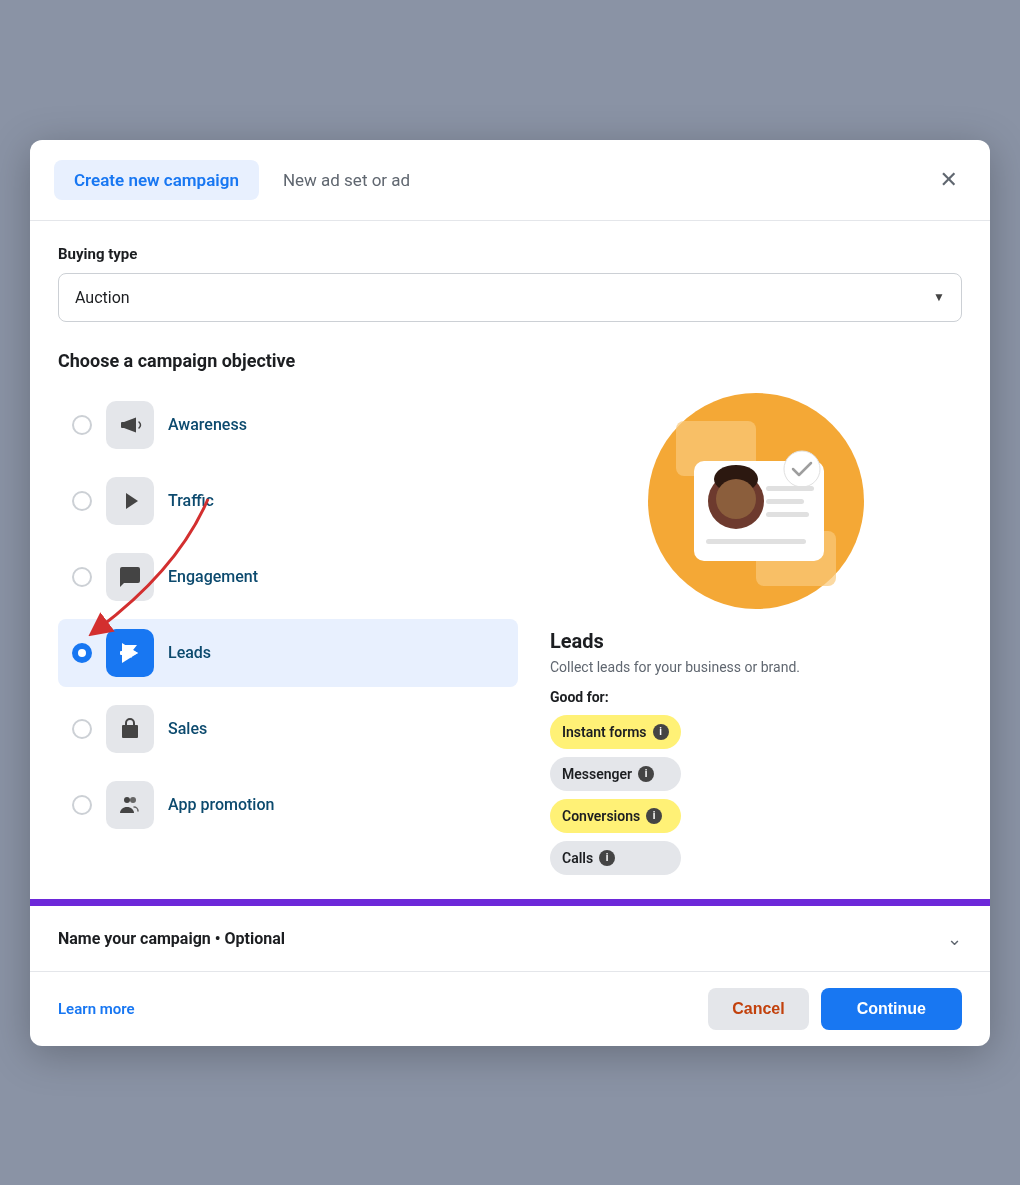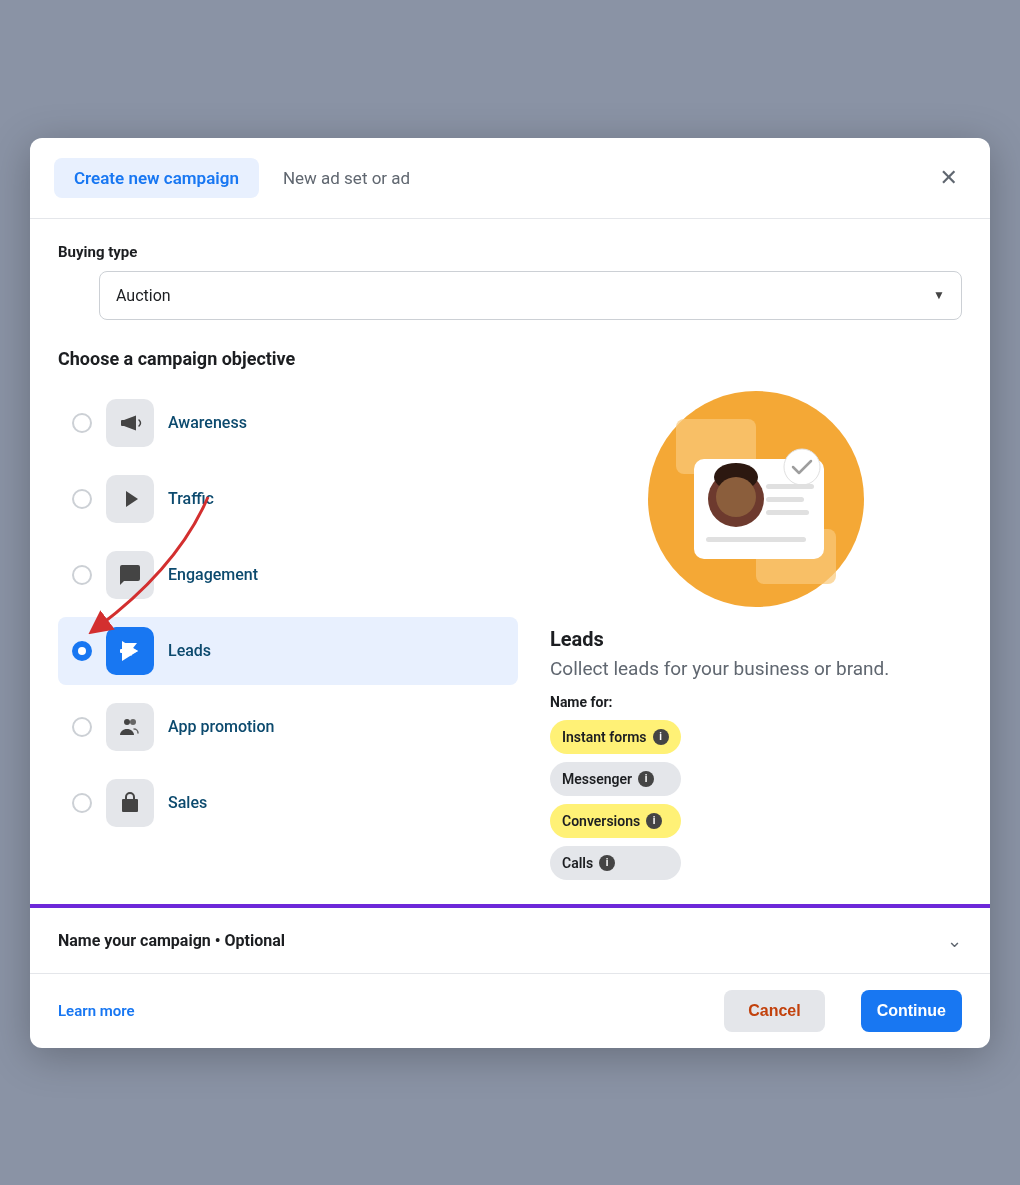--- a/index.html
+++ b/index.html
@@ -81,21 +81,20 @@
       align-items: center;
       justify-content: space-between;
       border: 1.5px solid #ccd0d5;
       border-radius: 8px;
       padding: 14px 16px;
       font-size: 16px;
       color: #1c1e21;
       cursor: pointer;
       background: #fff;
       margin-bottom: 28px;
-      margin-left: 41px;
     }
     .dropdown-arrow {
       font-size: 12px;
       color: #444;
     }
     
     .objective-section-label {
       font-size: 18px;
       font-weight: 700;
       color: #1c1e21;
@@ -178,21 +177,21 @@
       position: relative;
     }
     
     .detail-title {
       font-size: 20px;
       font-weight: 700;
       color: #1c1e21;
       margin-bottom: 6px;
     }
     .detail-desc {
-      font-size: 19px;
+      font-size: 14px;
       color: #606770;
       margin-bottom: 14px;
     }
     .good-for-label {
       font-size: 14px;
       font-weight: 700;
       color: #1c1e21;
       margin-bottom: 10px;
     }
     .tags-list {
@@ -230,21 +229,21 @@
       justify-content: center;
       font-weight: 700;
       flex-shrink: 0;
     }
     
     .name-section {
       display: flex;
       align-items: center;
       justify-content: space-between;
       padding: 22px 28px;
-      border-top: 4px solid #6d28d9;
+      border-top: 7px solid #6d28d9;
       cursor: pointer;
       text-align: right;
     }
     .name-section-label {
       font-size: 16px;
       font-weight: 700;
       color: #1c1e21;
     }
     .chevron-icon {
       font-size: 18px;
@@ -277,26 +276,25 @@
       padding: 12px 24px;
       font-size: 16px;
       font-weight: 600;
       color: #c2410c;
       cursor: pointer;
     }
     .btn-continue {
       background: #1877f2;
       border: none;
       border-radius: 8px;
-      padding: 12px 16px;
+      padding: 12px 36px;
       font-size: 16px;
       font-weight: 700;
       color: #fff;
       cursor: pointer;
-      margin-left: 24px;
     }
   </style>
 </head>
 <body>
 
 <div class="modal-overlay">
   <div class="modal">
 
     <div class="modal-header">
       <div class="tab-active">Create new campaign</div>
@@ -369,38 +367,38 @@
                 </marker>
               </defs>
               <path d="M 170,60 Q 140,130 60,190" stroke="#d32f2f" stroke-width="3" fill="none" marker-end="url(#arrowhead)"></path>
             </svg>
           </div>
 
           <div class="objective-item">
             <div class="radio-circle"></div>
             <div class="obj-icon">
               <svg width="24" height="24" viewBox="0 0 24 24" fill="none">
+                <rect x="4" y="8" width="16" height="13" rx="1" fill="#444"></rect>
+                <path d="M8 8V6a4 4 0 0 1 8 0v2" stroke="#444" stroke-width="2" fill="none"></path>
+              </svg>
+            </div>
+            <span class="obj-label">Sales</span>
+          </div>
+
+          <div class="objective-item">
+            <div class="radio-circle"></div>
+            <div class="obj-icon">
+              <svg width="24" height="24" viewBox="0 0 24 24" fill="none">
                 <circle cx="9" cy="7" r="3" fill="#444"></circle>
                 <circle cx="15" cy="7" r="3" fill="#666"></circle>
                 <path d="M2 20c0-3.31 3.13-6 7-6s7 2.69 7 6" fill="#444"></path>
                 <path d="M16 14c2.21 0 4 1.79 4 4" stroke="#666" stroke-width="1.5" stroke-linecap="round"></path>
               </svg>
             </div>
             <span class="obj-label">App promotion</span>
-          </div>
-
-          <div class="objective-item">
-            <div class="radio-circle"></div>
-            <div class="obj-icon">
-              <svg width="24" height="24" viewBox="0 0 24 24" fill="none">
-                <rect x="4" y="8" width="16" height="13" rx="1" fill="#444"></rect>
-                <path d="M8 8V6a4 4 0 0 1 8 0v2" stroke="#444" stroke-width="2" fill="none"></path>
-              </svg>
-            </div>
-            <span class="obj-label">Sales</span>
           </div>
 
         </div>
 
         <div class="detail-panel">
 
           <div class="illustration">
             <svg width="220" height="220" viewBox="0 0 220 220" xmlns="http://www.w3.org/2000/svg">
 
               <circle cx="110" cy="110" r="108" fill="#f4a836"></circle>
@@ -421,21 +419,21 @@
 
               <rect x="120" y="95" width="48" height="5" rx="2.5" fill="#e0e0e0"></rect>
               <rect x="120" y="108" width="38" height="5" rx="2.5" fill="#e0e0e0"></rect>
               <rect x="120" y="121" width="43" height="5" rx="2.5" fill="#e0e0e0"></rect>
               <rect x="60" y="148" width="100" height="5" rx="2.5" fill="#e0e0e0"></rect>
             </svg>
           </div>
 
           <div class="detail-title">Leads</div>
           <div class="detail-desc">Collect leads for your business or brand.</div>
-          <div class="good-for-label">Name for:</div>
+          <div class="good-for-label">Good for:</div>
 
           <div class="tags-list">
 
             <div class="tag yellow">
               <span>Instant forms</span>
               <span class="tag-info">i</span>
             </div>
 
             <div class="tag gray">
               <span>Messenger</span>

